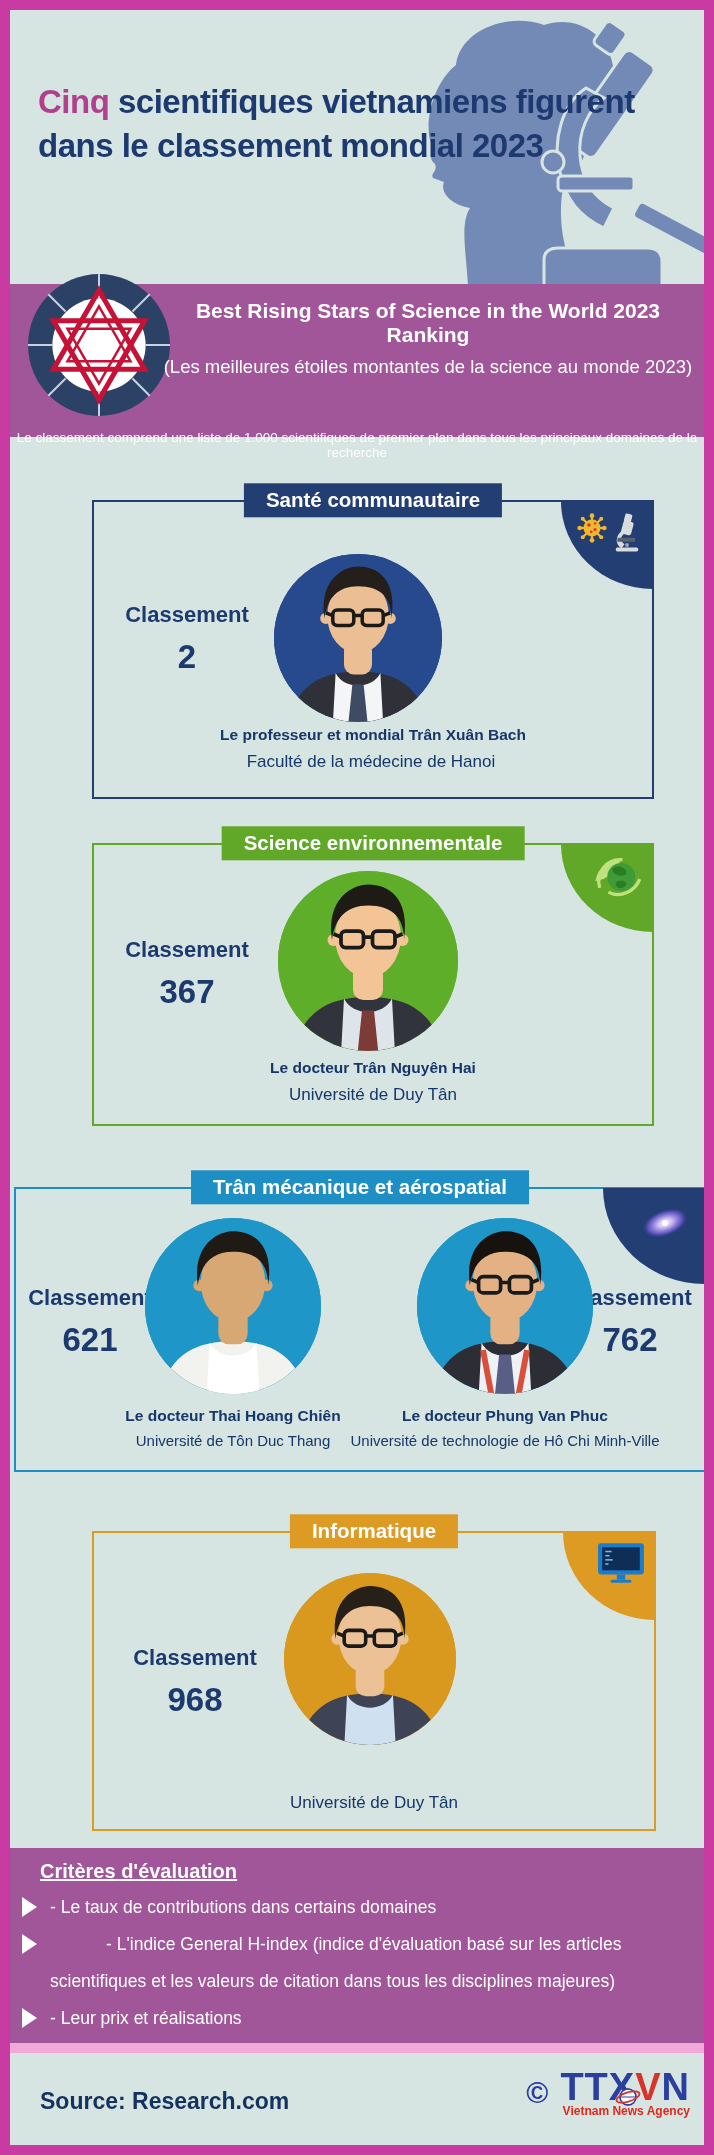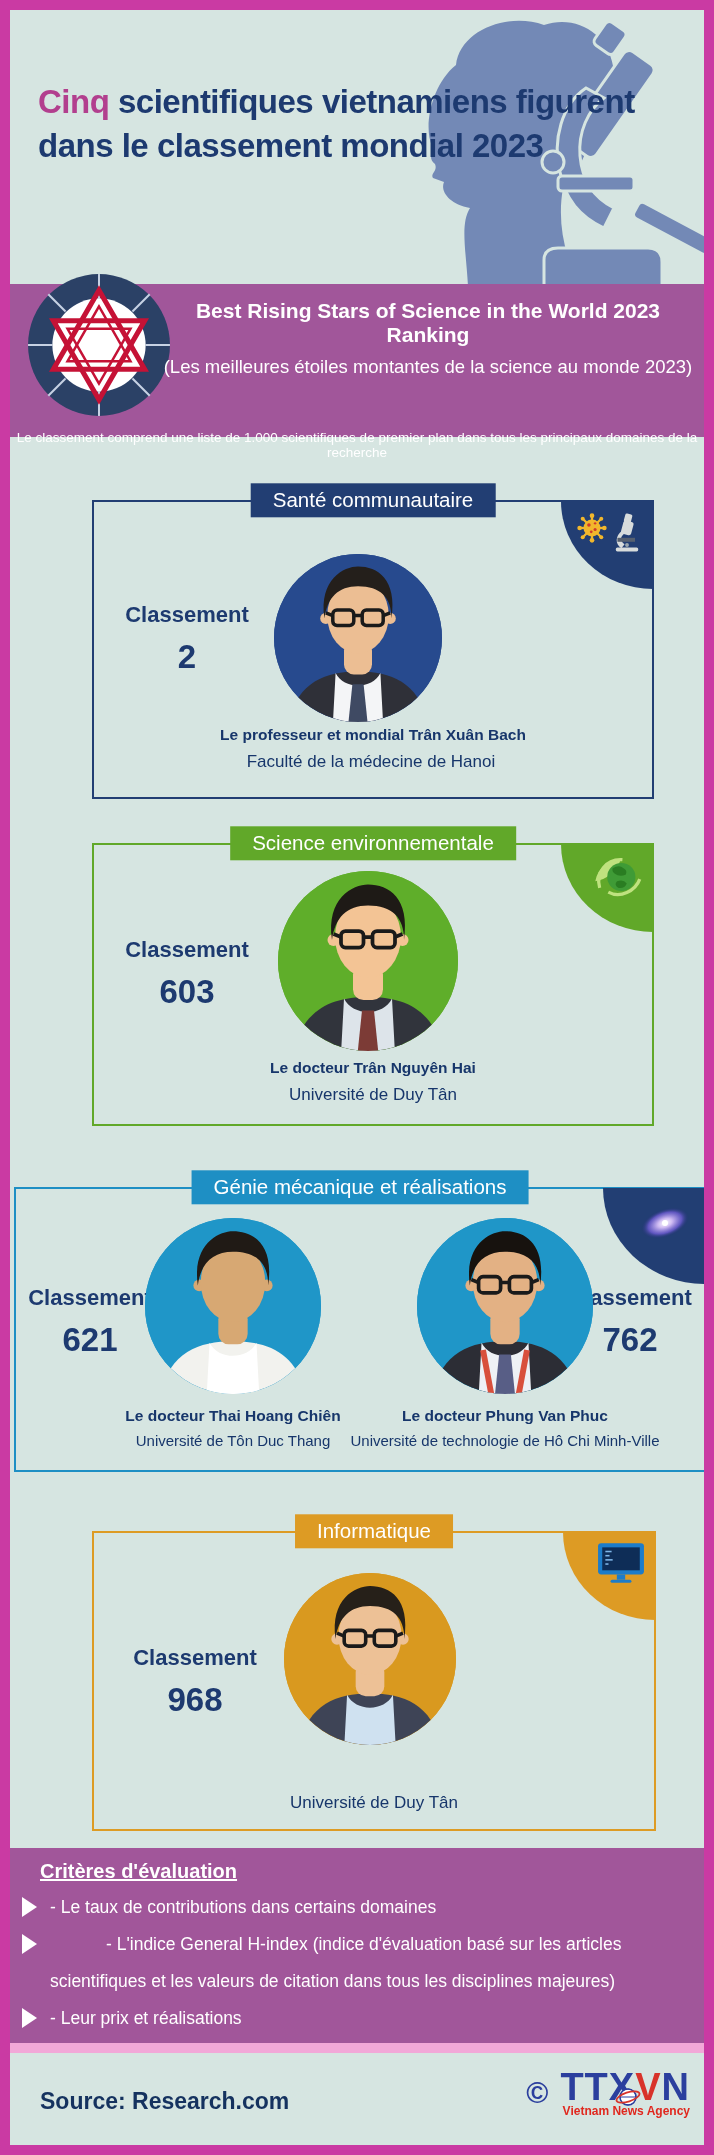--- a/index.html
+++ b/index.html
@@ -19,21 +19,21 @@
   
   .band{position:absolute;left:0;top:274px;width:694px;height:153px;background:var(--band,#a1569a);z-index:2;}
   .badge{position:absolute;left:16px;top:-12px;width:146px;height:146px;}
   .band-text{position:absolute;left:150px;right:8px;top:15px;text-align:center;color:#fff;}
   .band-title{font-size:21px;font-weight:bold;margin-bottom:9px;}
   .band-subtitle{font-size:18.5px;}
   .band-note{position:absolute;left:0;right:0;top:112px;text-align:center;color:#fff;font-size:13.5px;margin-top:34px;}
   
   .section{position:absolute;z-index:2;border:2.5px solid var(--accent,#223e73);}
   .ribbon{position:absolute;top:0;left:50%;transform:translate(-50%,-55%);background:var(--accent,#223e73);
-          color:#fff;font-weight:normal;font-size:20.5px;padding:5px 22px;white-space:nowrap;z-index:3;}
+          color:#fff;font-weight:bold;font-size:20.5px;padding:5px 22px;white-space:nowrap;z-index:3;}
   .corner{position:absolute;top:-1px;right:-1px;width:92px;height:88px;background:var(--corner,#223e73);
           border-radius:0 0 0 100%;z-index:1;display:flex;align-items:flex-start;justify-content:flex-end;
           padding:9px 10px 0 0;box-sizing:border-box;gap:2px;}
   .corner.big{width:102px;height:96px;}
   .rank-block{position:absolute;width:150px;text-align:center;color:#1d3a70;z-index:2;}
   .rank-label{font-size:22px;font-weight:bold;}
   .rank-value{font-size:33px;font-weight:bold;margin-top:10px;}
   .photo{position:absolute;border-radius:50%;overflow:hidden;background:var(--bg,#456);z-index:2;}
   .photo svg{display:block;width:100%;height:100%;}
   .photo[data-glasses="false"] .glasses{display:none;}
@@ -195,21 +195,21 @@
         <path d="M4 26 C6 13 16 7 27 7 C23 18 14 24 4 26 Z" fill="#bfe27f"></path>
         <circle cx="28" cy="22" r="13" fill="#3f9b36"></circle>
         <path d="M20 14 q6 -4 10 0 q4 2 2 6 q-6 2 -10 -1 q-3 -2 -2 -5 Z" fill="#2a7d22"></path>
         <path d="M24 26 q6 -2 9 2 q-2 5 -8 4 q-4 -3 -1 -6 Z" fill="#2a7d22"></path>
         <path d="M8 32 C4 18 14 5 29 6" stroke="#bfe27f" stroke-width="3" fill="none"></path>
         <path d="M16 36 C27 42 41 35 45 24" stroke="#bfe27f" stroke-width="3" fill="none"></path>
       </svg>
     </div>
     <div class="rank-block" style="left:18px;top:92px;">
       <div class="rank-label">Classement</div>
-      <div class="rank-value">603</div>
+      <div class="rank-value">367</div>
     </div>
     <div class="photo" style="left: 184px; top: 26px; width: 180px; height: 180px; --bg: #5fae2a; --suit: #31343c; --shirt: #dde4ea; --tie: #7c3b36; --skin: #f3c495; --hair: #1e1a16; --lanyard: #d8503c;" data-glasses="true" data-tie="true" data-lanyard="false">
       <svg viewBox="0 0 120 120">
         <rect width="120" height="120" style="fill:var(--bg)"></rect>
         <path d="M10 122 C16 92 36 84 60 84 C84 84 104 92 110 122 Z" style="fill:var(--suit)"></path>
         <path d="M44 85 C50 97 70 97 76 85 L78 122 L42 122 Z" style="fill:var(--shirt)"></path>
         <path class="tie" d="M56 93 L64 93 L67 122 L53 122 Z" style="fill:var(--tie)"></path>
         <g class="lanyard" style="stroke:var(--lanyard)" stroke-width="4" fill="none">
           <path d="M45 90 L51 122"></path>
             <path d="M75 90 L69 122"></path>
@@ -226,21 +226,21 @@
             <path d="M42 44 L37 42"></path>
             <path d="M78 44 L83 42"></path>
         </g>
       </svg>
     </div>
     <div class="sci-name" style="left:60px;right:60px;top:214px;">Le docteur Trân Nguyên Hai</div>
     <div class="sci-affil" style="left:60px;right:60px;top:240px;">Université de Duy Tân</div>
   </div>
 
   <div class="section" style="left: 4px; top: 1177px; width: 688px; height: 281px; --accent: #1e8fc4; --corner: #223e73;">
-    <div class="ribbon">Génie mécanique et réalisations</div>
+    <div class="ribbon">Trân mécanique et aérospatial</div>
     <div class="corner big">
       <svg width="60" height="52" viewBox="0 0 60 50">
         <defs>
           <radialGradient id="gal" cx="50%" cy="50%" r="50%">
             <stop offset="0%" stop-color="#ffffff"></stop>
             <stop offset="30%" stop-color="#cdb9f2"></stop>
             <stop offset="70%" stop-color="#6a5acd" stop-opacity="0.85"></stop>
             <stop offset="100%" stop-color="#1d2e6e" stop-opacity="0"></stop>
           </radialGradient>
         </defs>

